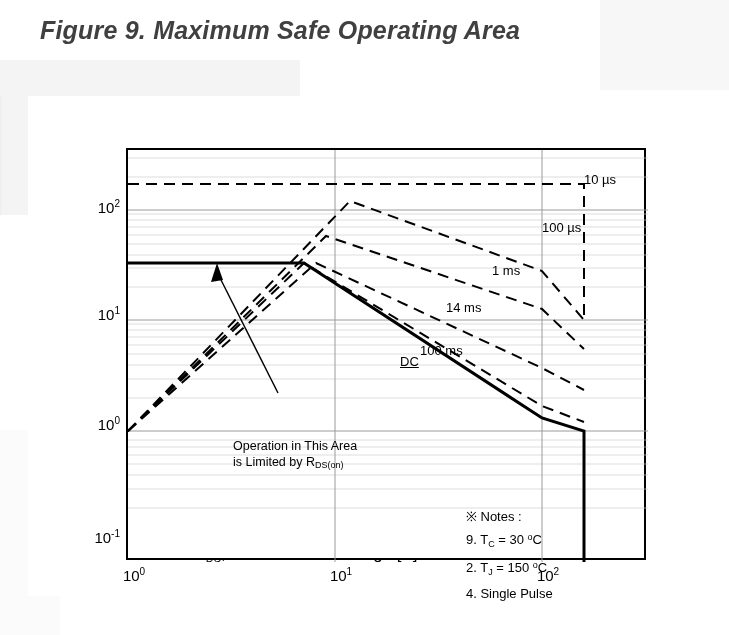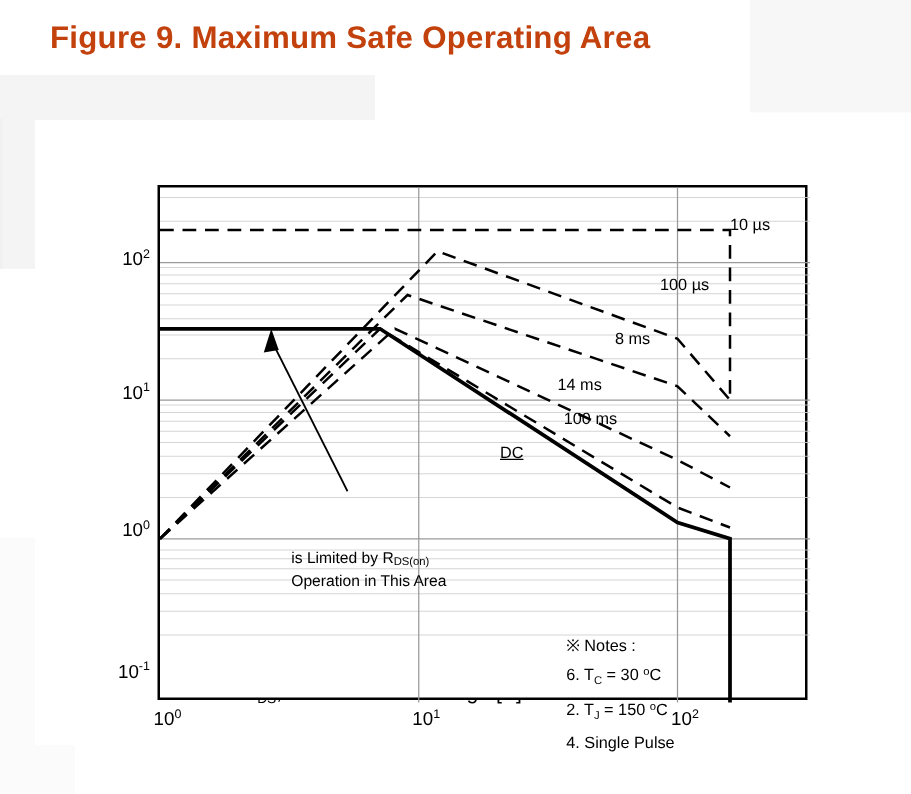--- a/index.html
+++ b/index.html
@@ -12,22 +12,23 @@
   }
   
   .wm{position:absolute;background:#f4f4f4;}
   .wm1{left:0;top:60px;width:300px;height:40px;}
   .wm2{left:0;top:95px;width:120px;height:120px;border-left:2px solid #f0f0f0;}
   .wm3{left:600px;top:0;width:130px;height:90px;background:#f7f7f7;}
   .wm4{left:0;top:430px;width:60px;height:205px;background:#fbfbfb;}
 
   #title{
     position:absolute;left:40px;top:16px;
-    font-size:25px;font-weight:bold;color:#c2410c;
+    font-size:25px;font-weight:bold;color:#404040;
     letter-spacing:0.2px;
+    font-style:italic;
   }
 
   #chart-area{
     position:absolute;left:28px;top:96px;width:660px;height:500px;
     background:#ffffff;
   }
 
   
   .plot{
     position:absolute;
@@ -58,21 +59,21 @@
   
   .ann{position:absolute;font-size:13px;color:#000;white-space:nowrap;}
 
   .callout{
     position:absolute;left:105px;top:288px;
     font-size:12.5px;line-height:16px;color:#000;
   }
   .callout .small{font-size:9px;vertical-align:-2px;}
 
   .notes{
-    position:absolute;left:325px;top:356px;
+    position:absolute;left:338px;top:356px;
     font-size:13px;line-height:21px;color:#000;
   }
   .notes sup{font-size:9px;vertical-align:4px;}
   .notes .sb{font-size:9px;vertical-align:-3px;}
 </style>
 </head>
 <body>
 
 <div class="wm wm1"></div>
 <div class="wm wm2"></div>
@@ -167,37 +168,37 @@
 
       <polyline points="0,281 176,113 414,256 456,272" fill="none" stroke="#000" stroke-width="2" stroke-dasharray="11,7"></polyline>
 
       <polyline points="0,113 176,113 414,268 456,281 456,412" fill="none" stroke="#000" stroke-width="3"></polyline>
 
       <line x1="150" y1="243" x2="89" y2="122" stroke="#000" stroke-width="1.4"></line>
       <polygon points="89,113 95,130 83,132" fill="#000"></polygon>
     </svg>
 
     <div class="ann" style="left:456px;top:22px;">10 µs</div>
-    <div class="ann" style="left:400px;top:70px;">100 µs</div>
-    <div class="ann" style="left:364px;top:113px;">8 ms</div>
+    <div class="ann" style="left:414px;top:70px;">100 µs</div>
+    <div class="ann" style="left:364px;top:113px;">1 ms</div>
     <div class="ann" style="left:318px;top:150px;">14 ms</div>
-    <div class="ann" style="left:292px;top:177px;margin-left:31px;">100 ms</div>
+    <div class="ann" style="left:292px;top:193px;">100 ms</div>
     <div class="ann" style="left:272px;top:204px;text-decoration:underline;">DC</div>
 
     <div class="callout">
+      <div>Operation in This Area</div>
       <div>
         <span>is Limited by R</span><span class="small">DS(on)</span>
       </div>
-      <div>Operation in This Area</div>
     </div>
 
     <div class="notes">
       <div>※ Notes :</div>
       <div>
-        <span>6. T</span><span class="sb">C</span><span> = 30 </span><sup>o</sup><span>C</span>
+        <span>9. T</span><span class="sb">C</span><span> = 30 </span><sup>o</sup><span>C</span>
       </div>
       <div>
         <span>2. T</span><span class="sb">J</span><span> = 150 </span><sup>o</sup><span>C</span>
       </div>
       <div>
         <span>4. Single Pulse</span>
       </div>
     </div>
 
   </div>

